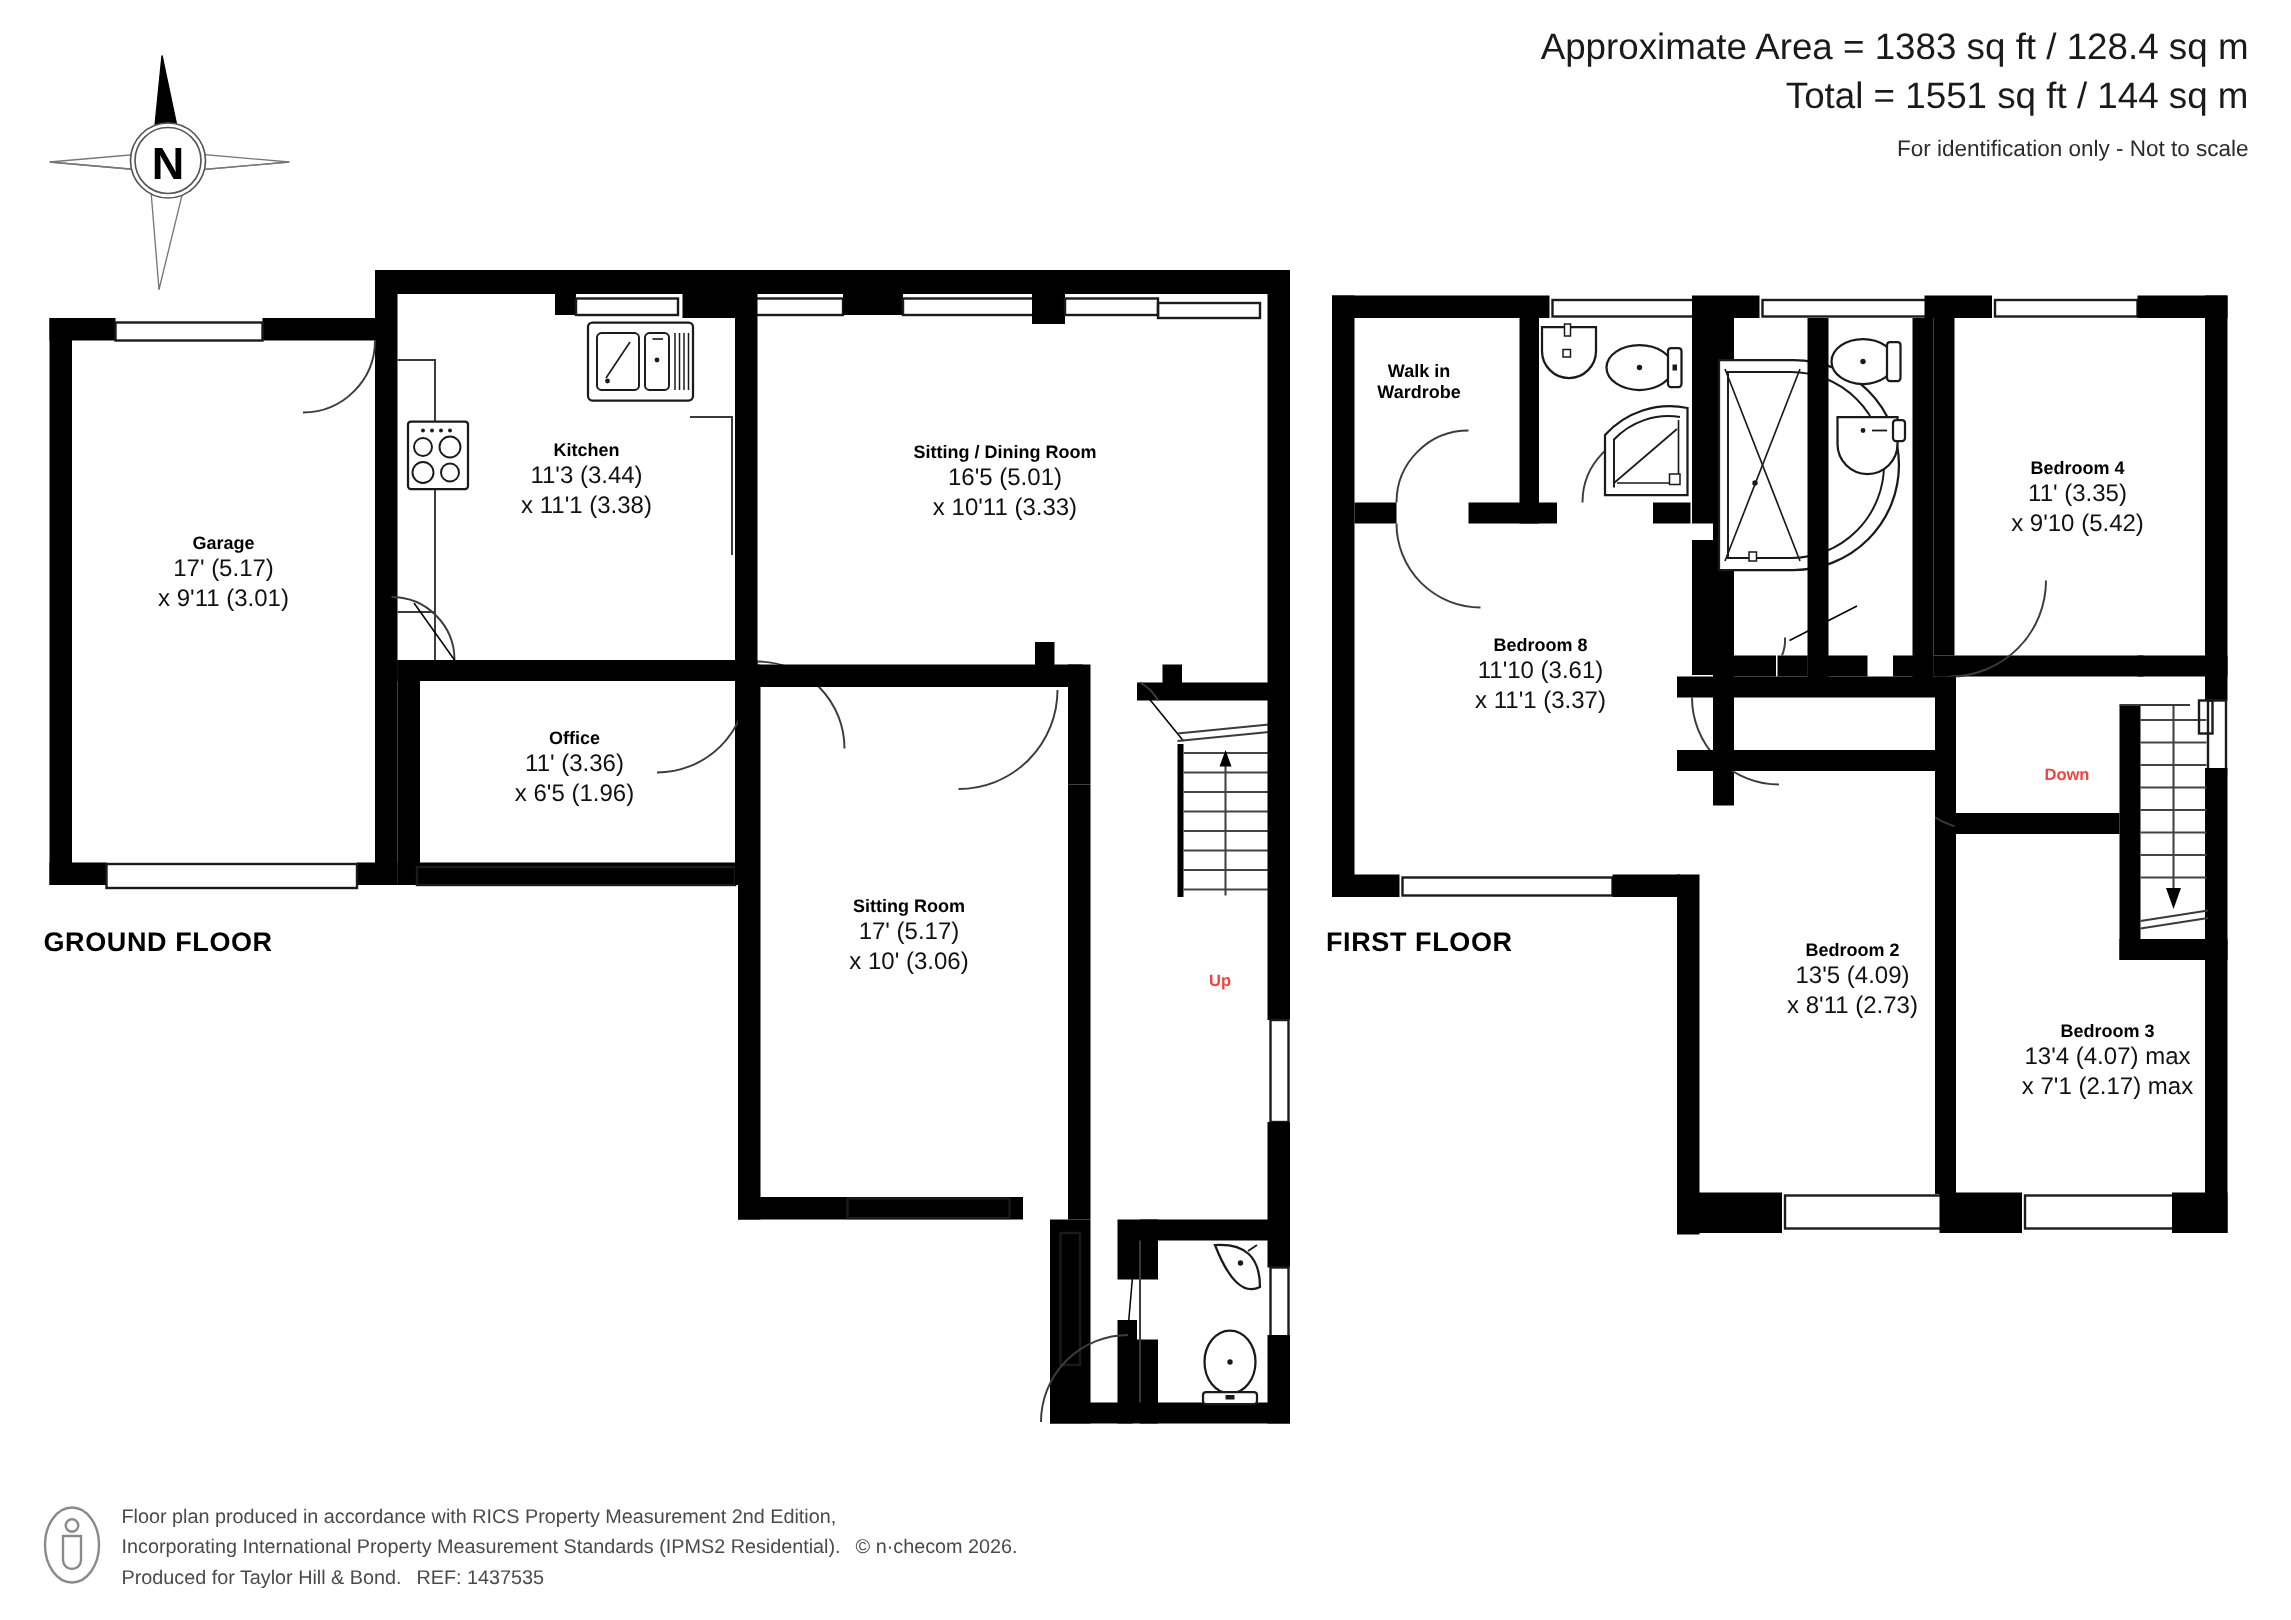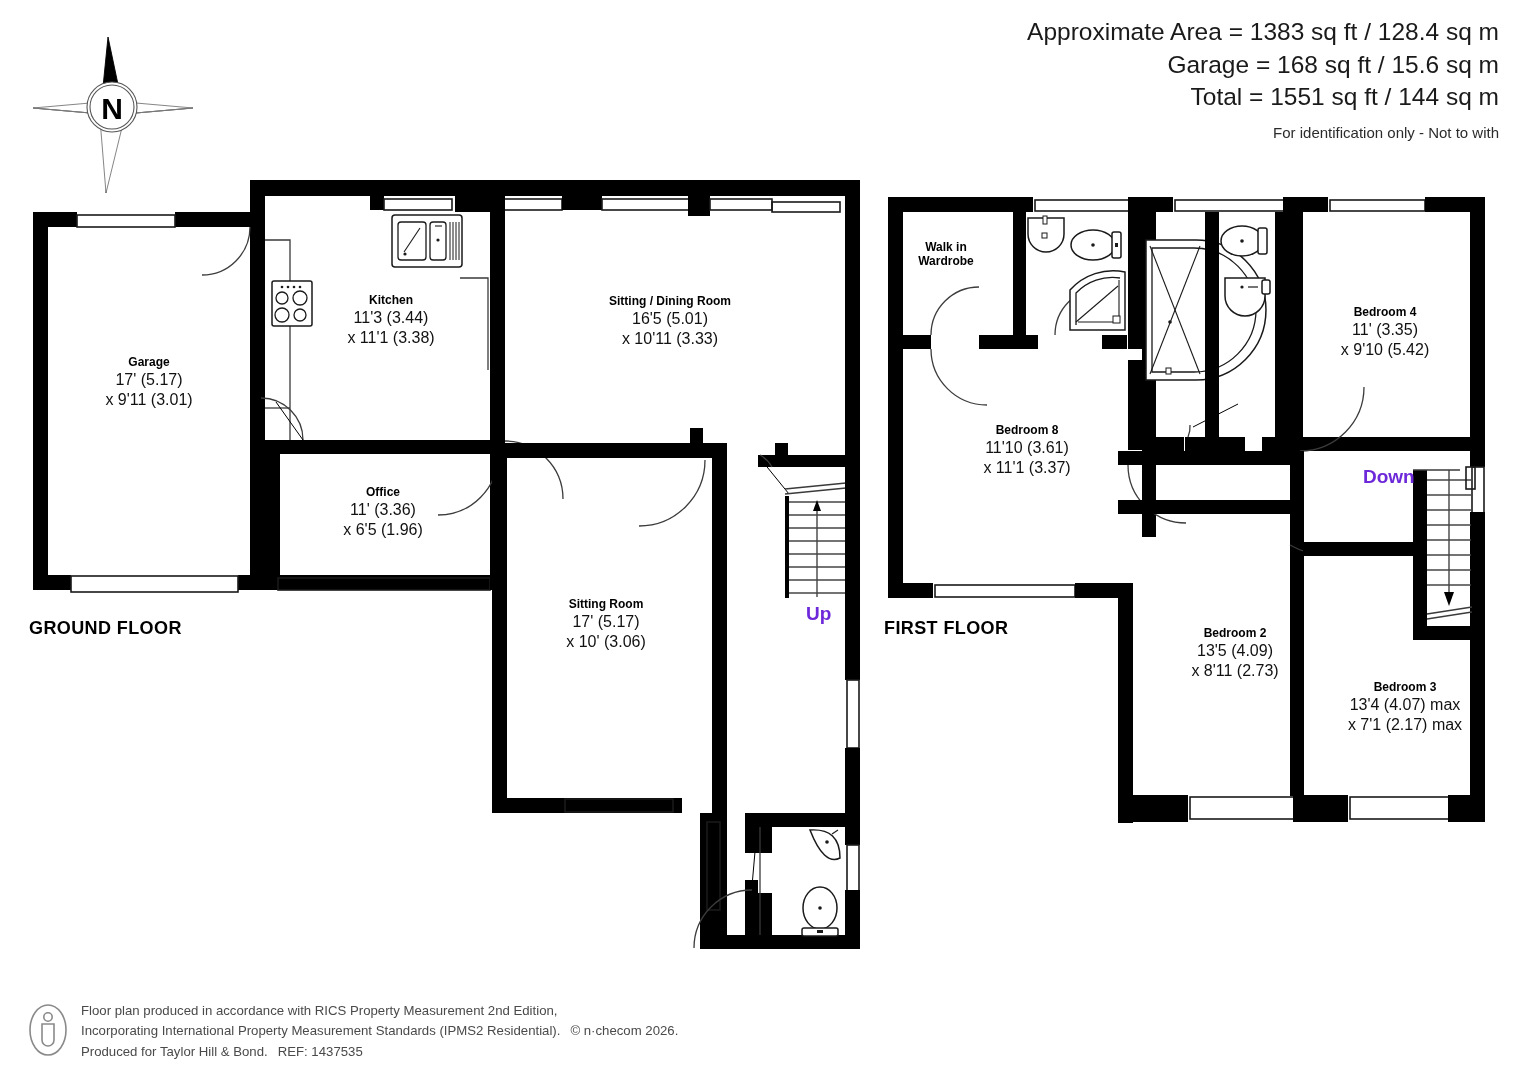--- a/index.html
+++ b/index.html
@@ -84,24 +84,25 @@
   .room-label .rl-dim {
     font-size: 16px;
     color: #111;
     display: block;
   }
   .room-label.two-line .rl-name { line-height: 1.2; }
 
   
   .stair-word {
     position: absolute;
-    font-size: 19px;
+    font-size: 11px;
     font-weight: bold;
-    color: #6d28d9;
+    color: #ef4444;
     white-space: nowrap;
+    margin-top: 45px;
   }
   #stair-up-label   { left: 806px; top: 603px; }
   #stair-down-label { left: 1363px; top: 466px; }
 
   
   #footer {
     position: absolute;
     left: 28px;
     bottom: 18px;
     display: flex;
@@ -140,23 +141,22 @@
     <polygon points="66,92 75,2 94,92" fill="#000000" stroke="#000000" stroke-width="0.9"></polygon>
 
     <circle cx="79" cy="72" r="25" fill="#ffffff" stroke="#555" stroke-width="1.1"></circle>
     <circle cx="79" cy="72" r="22" fill="#ffffff" stroke="#555" stroke-width="1.1"></circle>
     <text x="79" y="84" text-anchor="middle" font-family="Liberation Sans, sans-serif" font-size="30" font-weight="bold" fill="#000">N</text>
   </svg>
 </div>
 
 <div id="header-area">
   <div class="area-line">Approximate Area = 1383 sq ft / 128.4 sq m</div>
-  <div class="area-line">Garage = 168 sq ft / 15.6 sq m</div>
   <div class="area-line">Total = 1551 sq ft / 144 sq m</div>
-  <div class="disclaimer">For identification only - Not to with</div>
+  <div class="disclaimer">For identification only - Not to scale</div>
 </div>
 
 <svg id="plan-canvas" viewBox="0 0 1527 1080">
   <defs>
     <style>
       .wall   { fill:#000000; }
       .thin   { fill:none; stroke:#1a1a1a; stroke-width:1.6; }
       .thin2  { fill:none; stroke:#3a3a3a; stroke-width:1.3; }
       .fix    { fill:#ffffff; stroke:#1a1a1a; stroke-width:1.5; }
       .fixl   { fill:none; stroke:#1a1a1a; stroke-width:1.3; }

